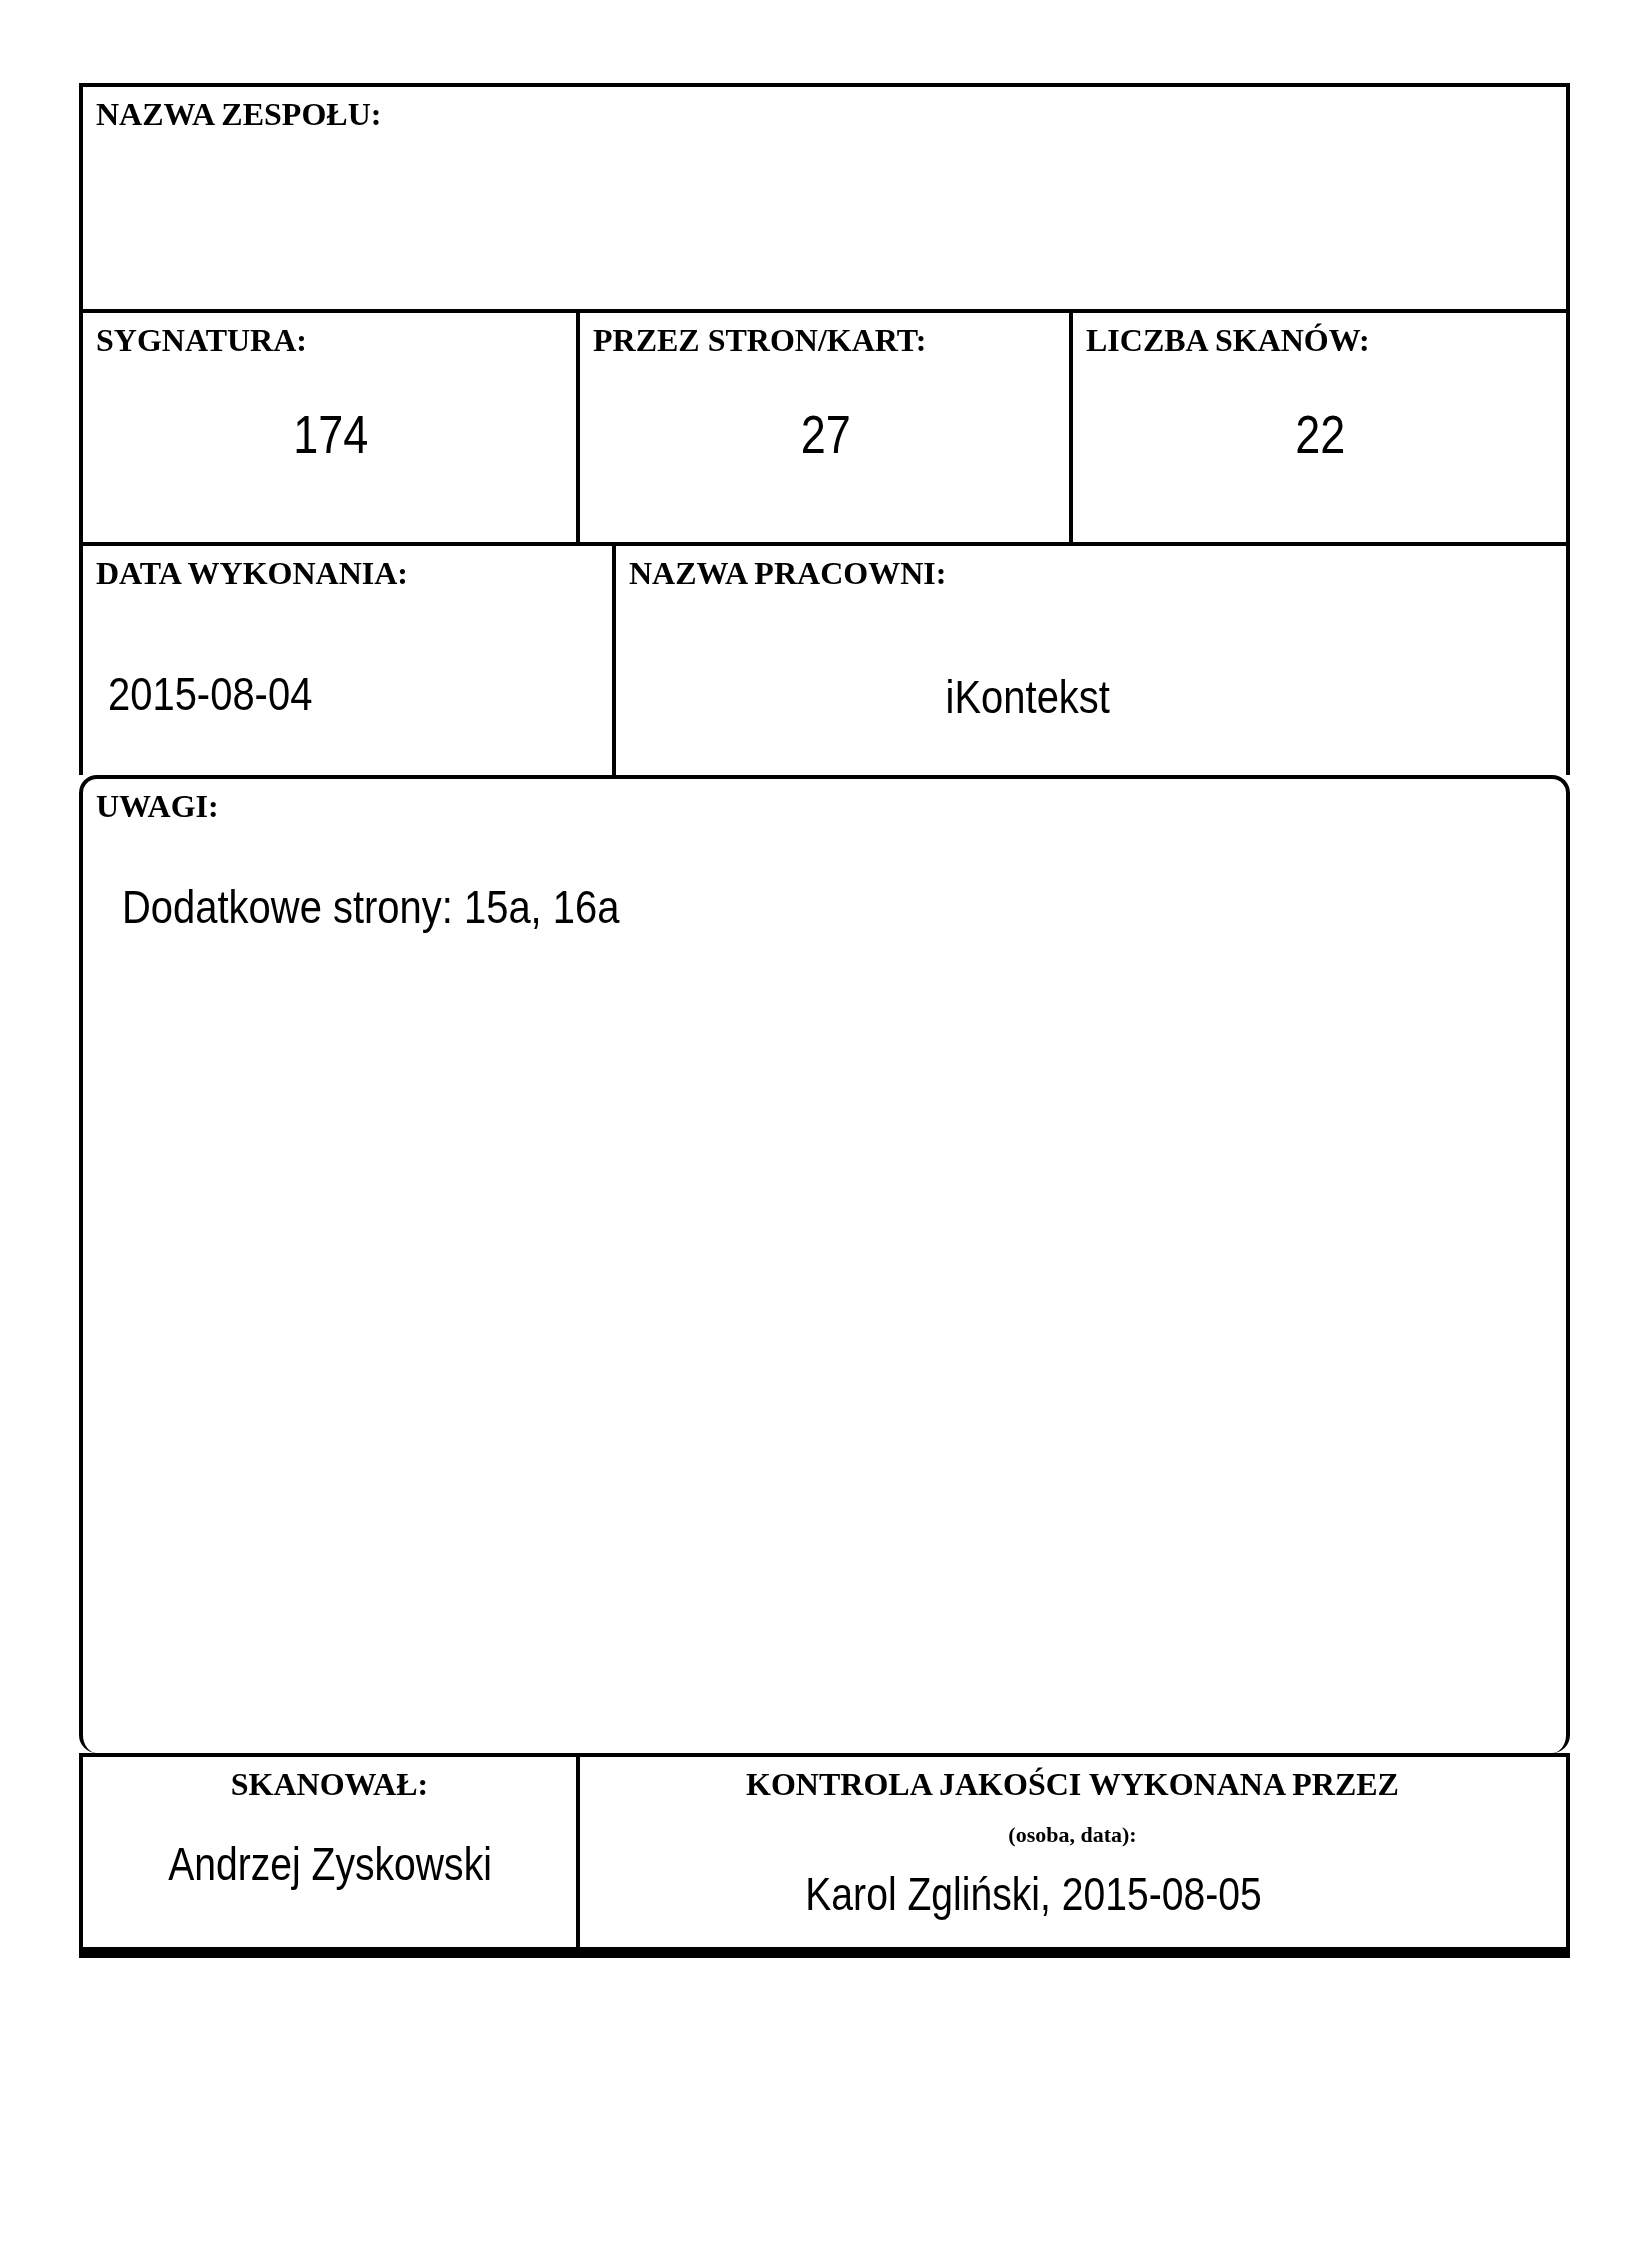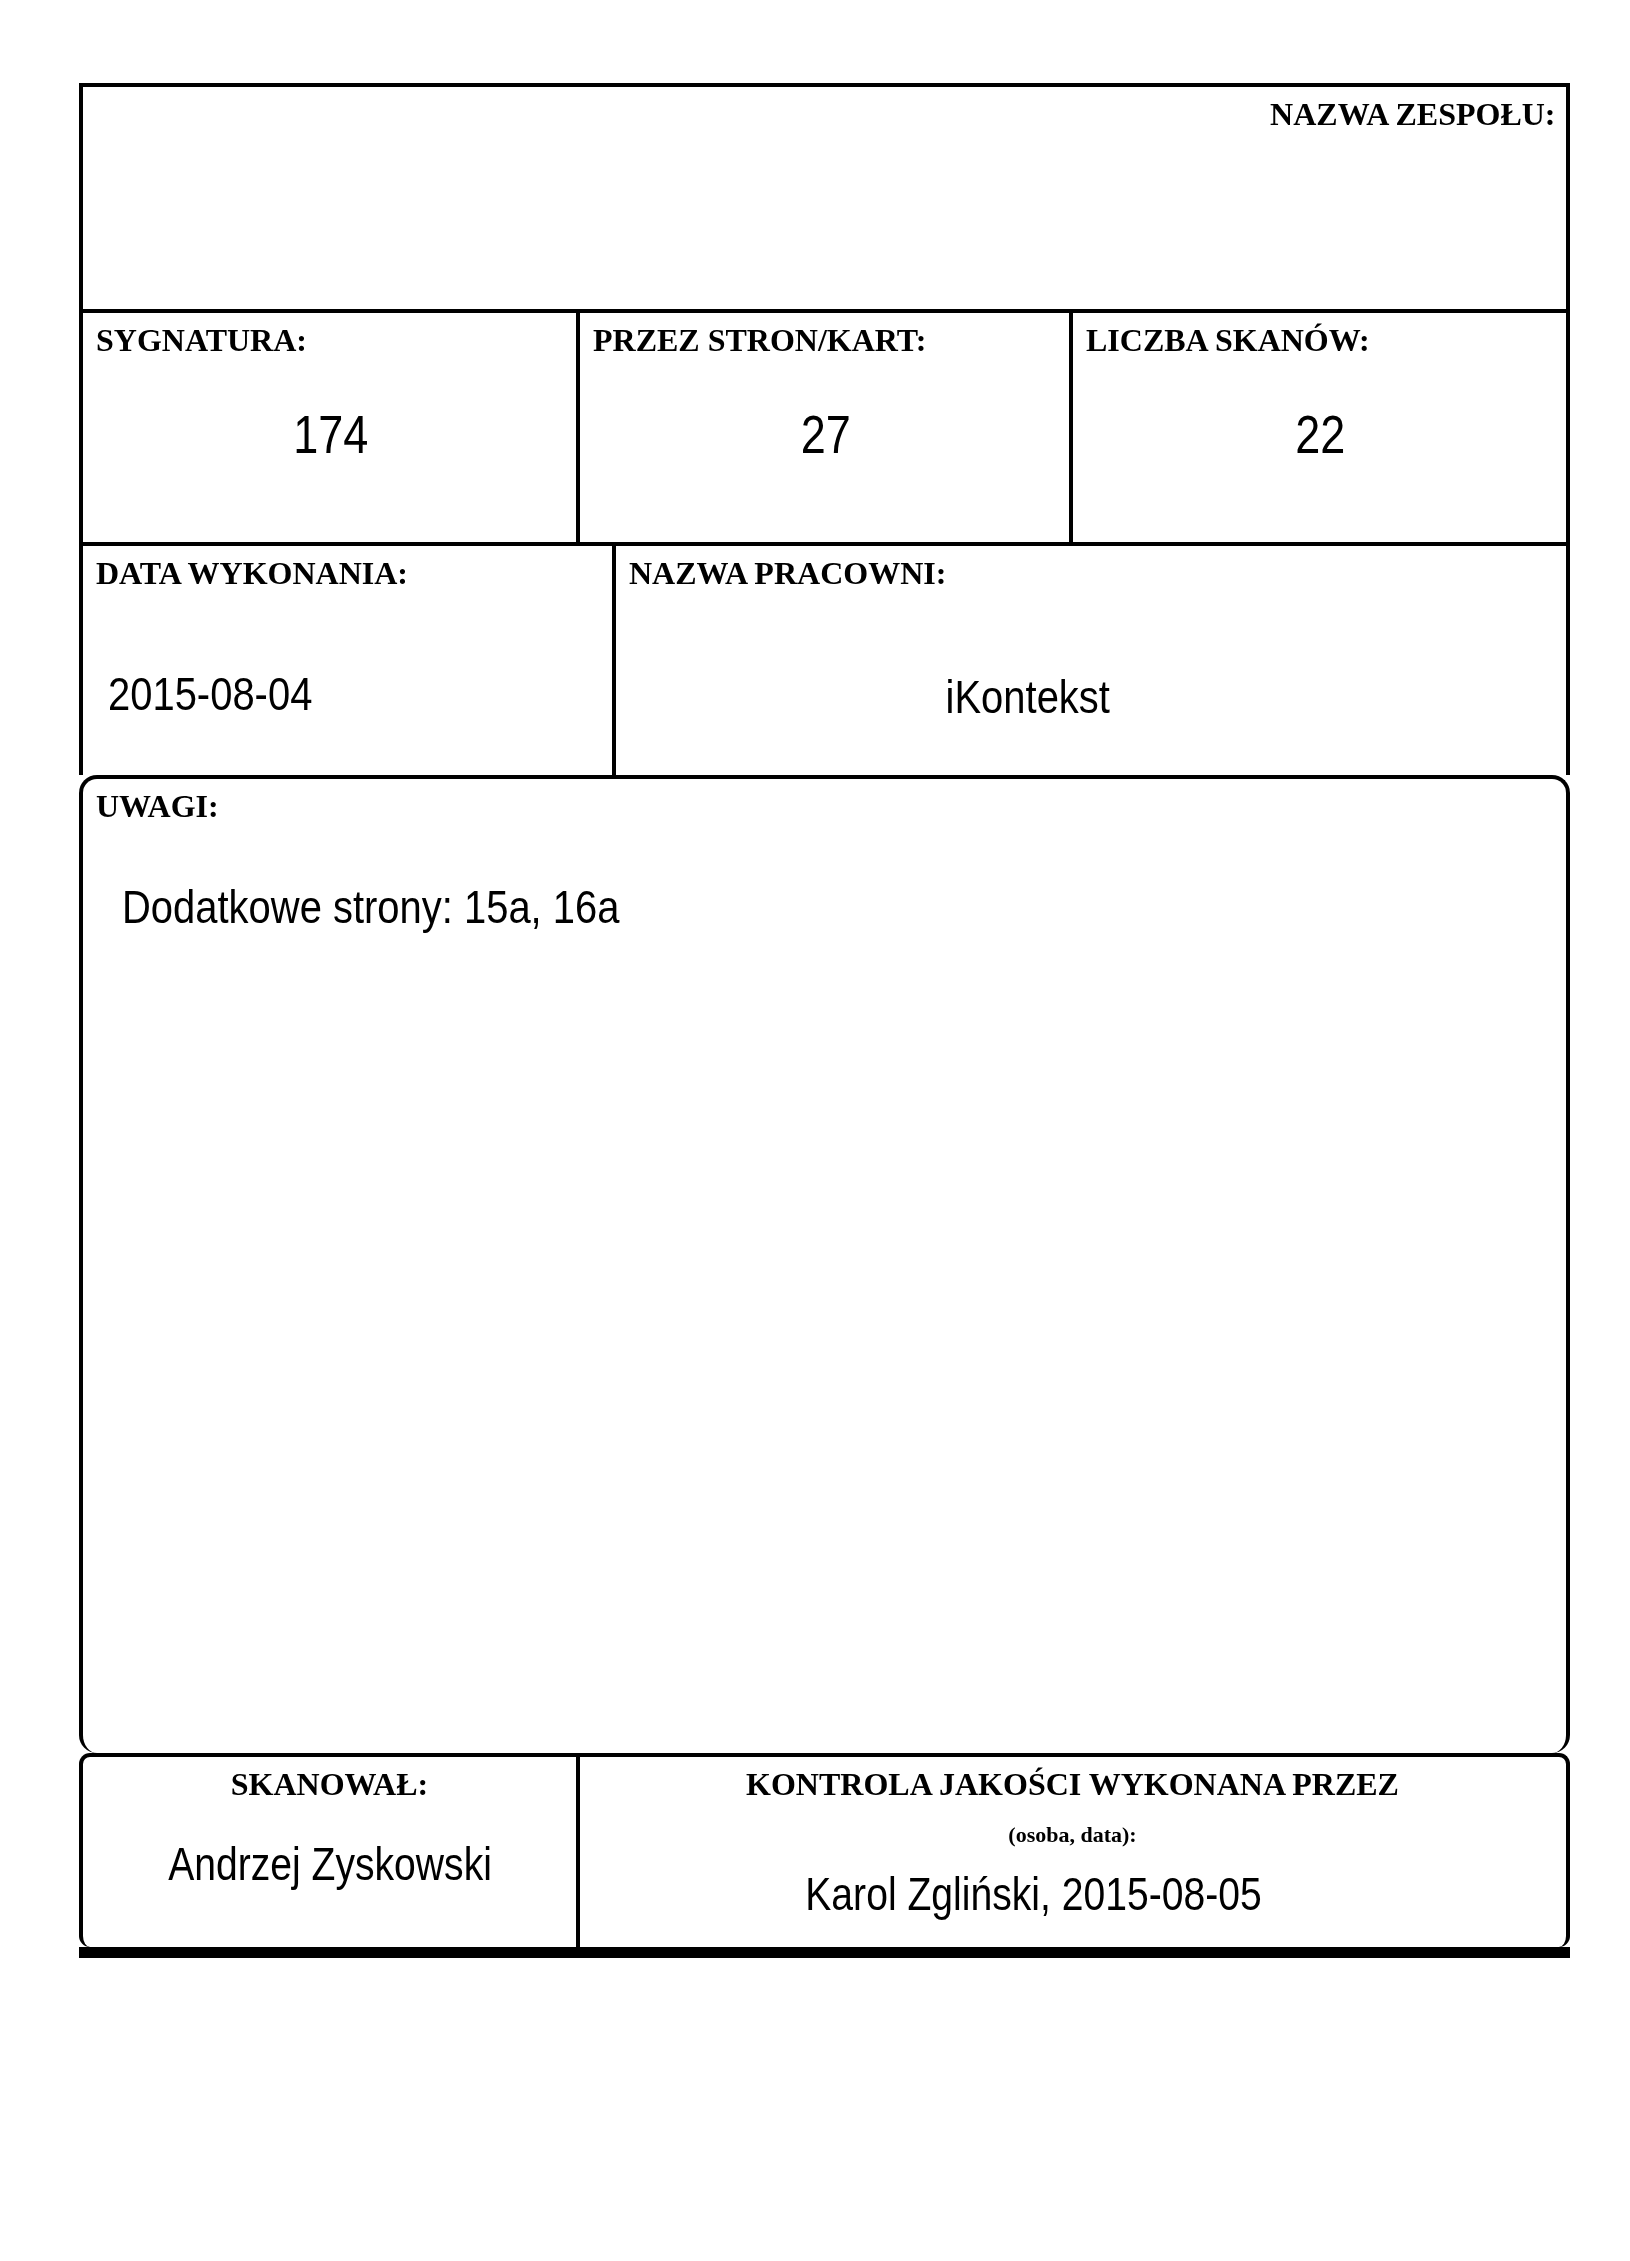--- a/index.html
+++ b/index.html
@@ -2,25 +2,25 @@
 <html style="font-size:10.5px"><head>
 <meta charset="utf-8">
 <style>
   html,body{margin:0;padding:0;background:#ffffff;}
   .page{position:relative;width:1630px;height:2261px;background:#ffffff;overflow:hidden;
         font-family:"Liberation Sans",sans-serif;color:#000;}
   .formtable{position:absolute;left:79px;top:83px;width:1491px;}
   .row{box-sizing:border-box;border:4.6px solid #000;border-bottom:none;display:flex;
        align-items:stretch;background:#fff;}
   .r1{height:234px;}
-  .r2{height:226px;text-align:right;}
+  .r2{height:226px;}
   .r3{height:233px;}
   .r4{height:233px;gap:36px;}
   .r5{height:978px;border-radius:18px;}
-  .r6{height:194px;border-radius:11px;}
+  .r6{height:194px;}
   .bottom-bar{height:10.5px;background:#000;}
   .cell{box-sizing:border-box;padding:9.2px 10.5px 0 13px;overflow:hidden;}
   .cell + .cell{border-left:4.6px solid #000;}
   .w1{width:493px;flex:0 0 493px;}
   .w2{width:493px;flex:0 0 493px;}
   .w3{width:496px;flex:0 0 496px;}
   .wwide{width:989px;flex:0 0 989px;}
   .label{font-family:"Liberation Serif",serif;font-weight:bold;font-size:32px;line-height:36px;
          white-space:nowrap;}
   .label.center{text-align:center;white-space:normal;}

